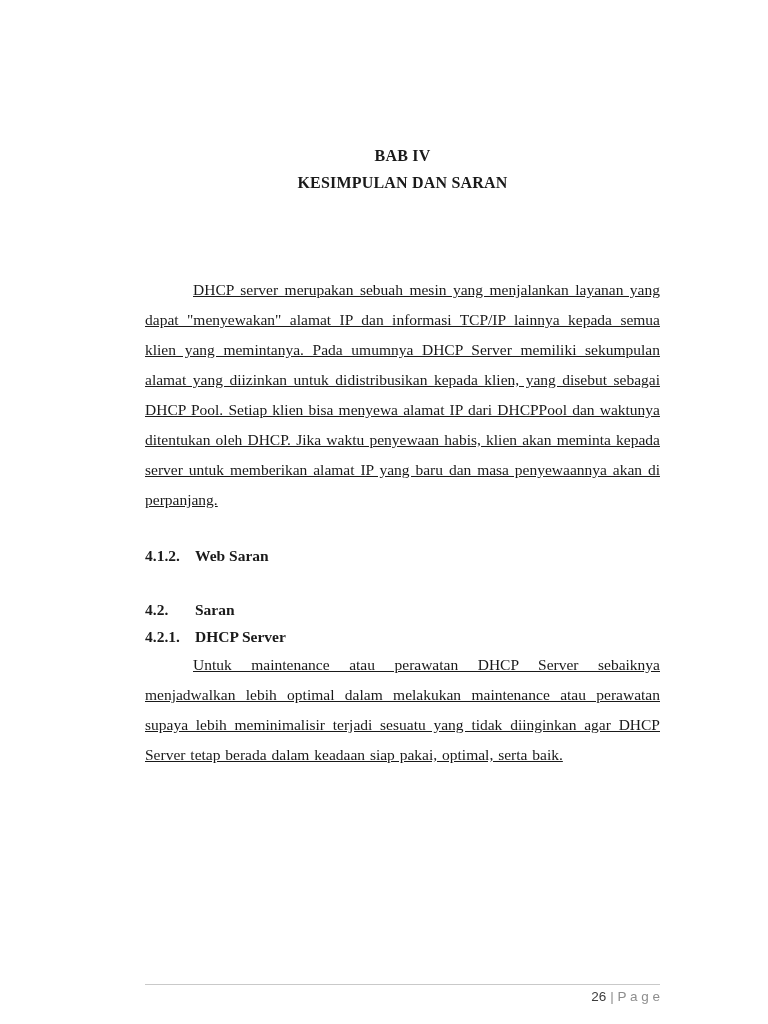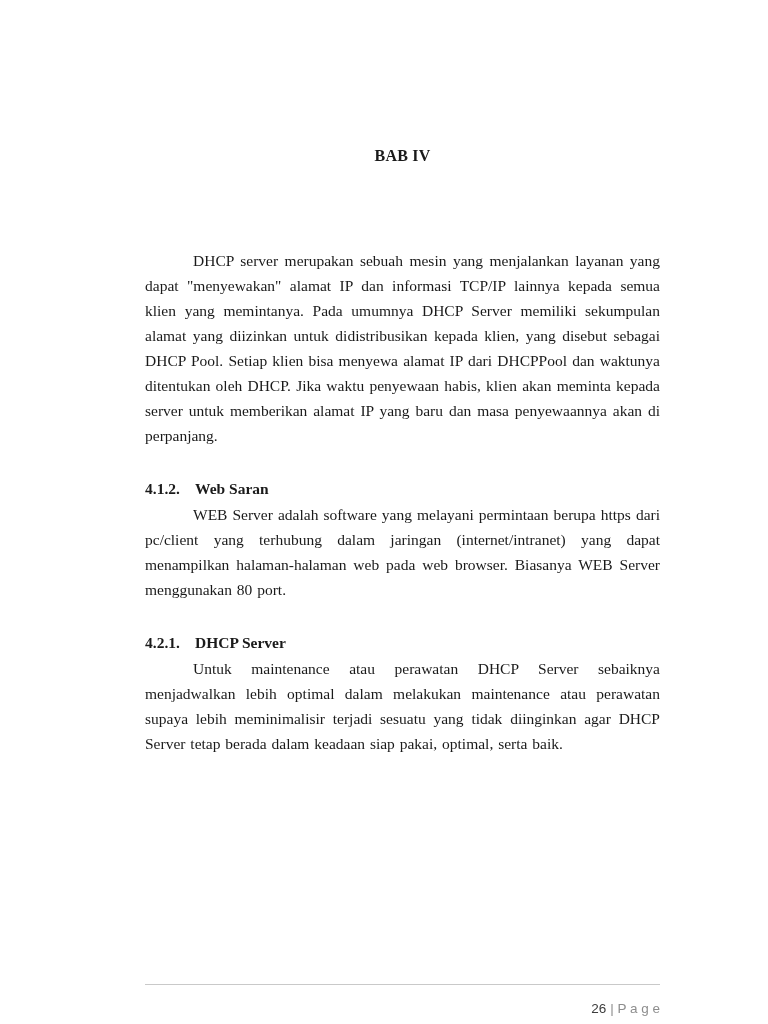--- a/index.html
+++ b/index.html
@@ -40,66 +40,70 @@
     line-height: 27px;
     white-space: nowrap;
   }
   .heading .num {
     display: inline-block;
     width: 50px;
   }
   p.body-par {
     text-align: justify;
     text-indent: 48px;
-    line-height: 25px;
+    line-height: 30px;
     word-spacing: 1px;
+    text-decoration: underline;
   }
   .footer {
     position: absolute;
     top: 984px;
     left: 145px;
     width: 515px;
     border-top: 1px solid #c9c9c9;
-    padding-top: 16px;
+    padding-top: 4px;
     text-align: right;
     font-family: "Liberation Sans", sans-serif;
     font-size: 13.5px;
     color: #8d8d8d;
   }
   .footer .page-num {
     color: #3c3c3c;
     margin-right: 4px;
   }
 </style>
 </head>
 <body>
 
 <div class="page">
   <div class="content">
 
     <div class="doc-title">
       <div>BAB IV</div>
+      <div>KESIMPULAN DAN SARAN</div>
     </div>
 
     <div class="spacer-lg"></div>
 
 
 
     <p class="body-par">DHCP server merupakan sebuah mesin yang menjalankan layanan yang dapat "menyewakan" alamat IP dan informasi TCP/IP lainnya kepada semua klien yang memintanya. Pada umumnya DHCP Server memiliki sekumpulan alamat yang diizinkan untuk didistribusikan kepada klien, yang disebut sebagai DHCP Pool. Setiap klien bisa menyewa alamat IP dari DHCPPool dan waktunya ditentukan oleh DHCP. Jika waktu penyewaan habis, klien akan meminta kepada server untuk memberikan alamat IP yang baru dan masa penyewaannya akan di perpanjang.</p>
 
     <div class="spacer-line"></div>
 
     <div class="heading">
       <span class="num">4.1.2.</span><span>Web Saran</span>
     </div>
 
-    <p class="body-par">WEB Server adalah software yang melayani permintaan berupa https dari pc/client yang terhubung dalam jaringan (internet/intranet) yang dapat menampilkan halaman-halaman web pada web browser. Biasanya WEB Server menggunakan 80 port.</p>
 
     <div class="spacer-line"></div>
 
+    <div class="heading">
+      <span class="num">4.2.</span><span>Saran</span>
+    </div>
 
     <div class="heading">
       <span class="num">4.2.1.</span><span>DHCP Server</span>
     </div>
 
     <p class="body-par">Untuk maintenance atau perawatan DHCP Server sebaiknya menjadwalkan lebih optimal dalam melakukan maintenance atau perawatan supaya lebih meminimalisir terjadi sesuatu yang tidak diinginkan agar DHCP Server tetap berada dalam keadaan siap pakai, optimal, serta baik.</p>
 
   </div>
 
   <div class="footer">

